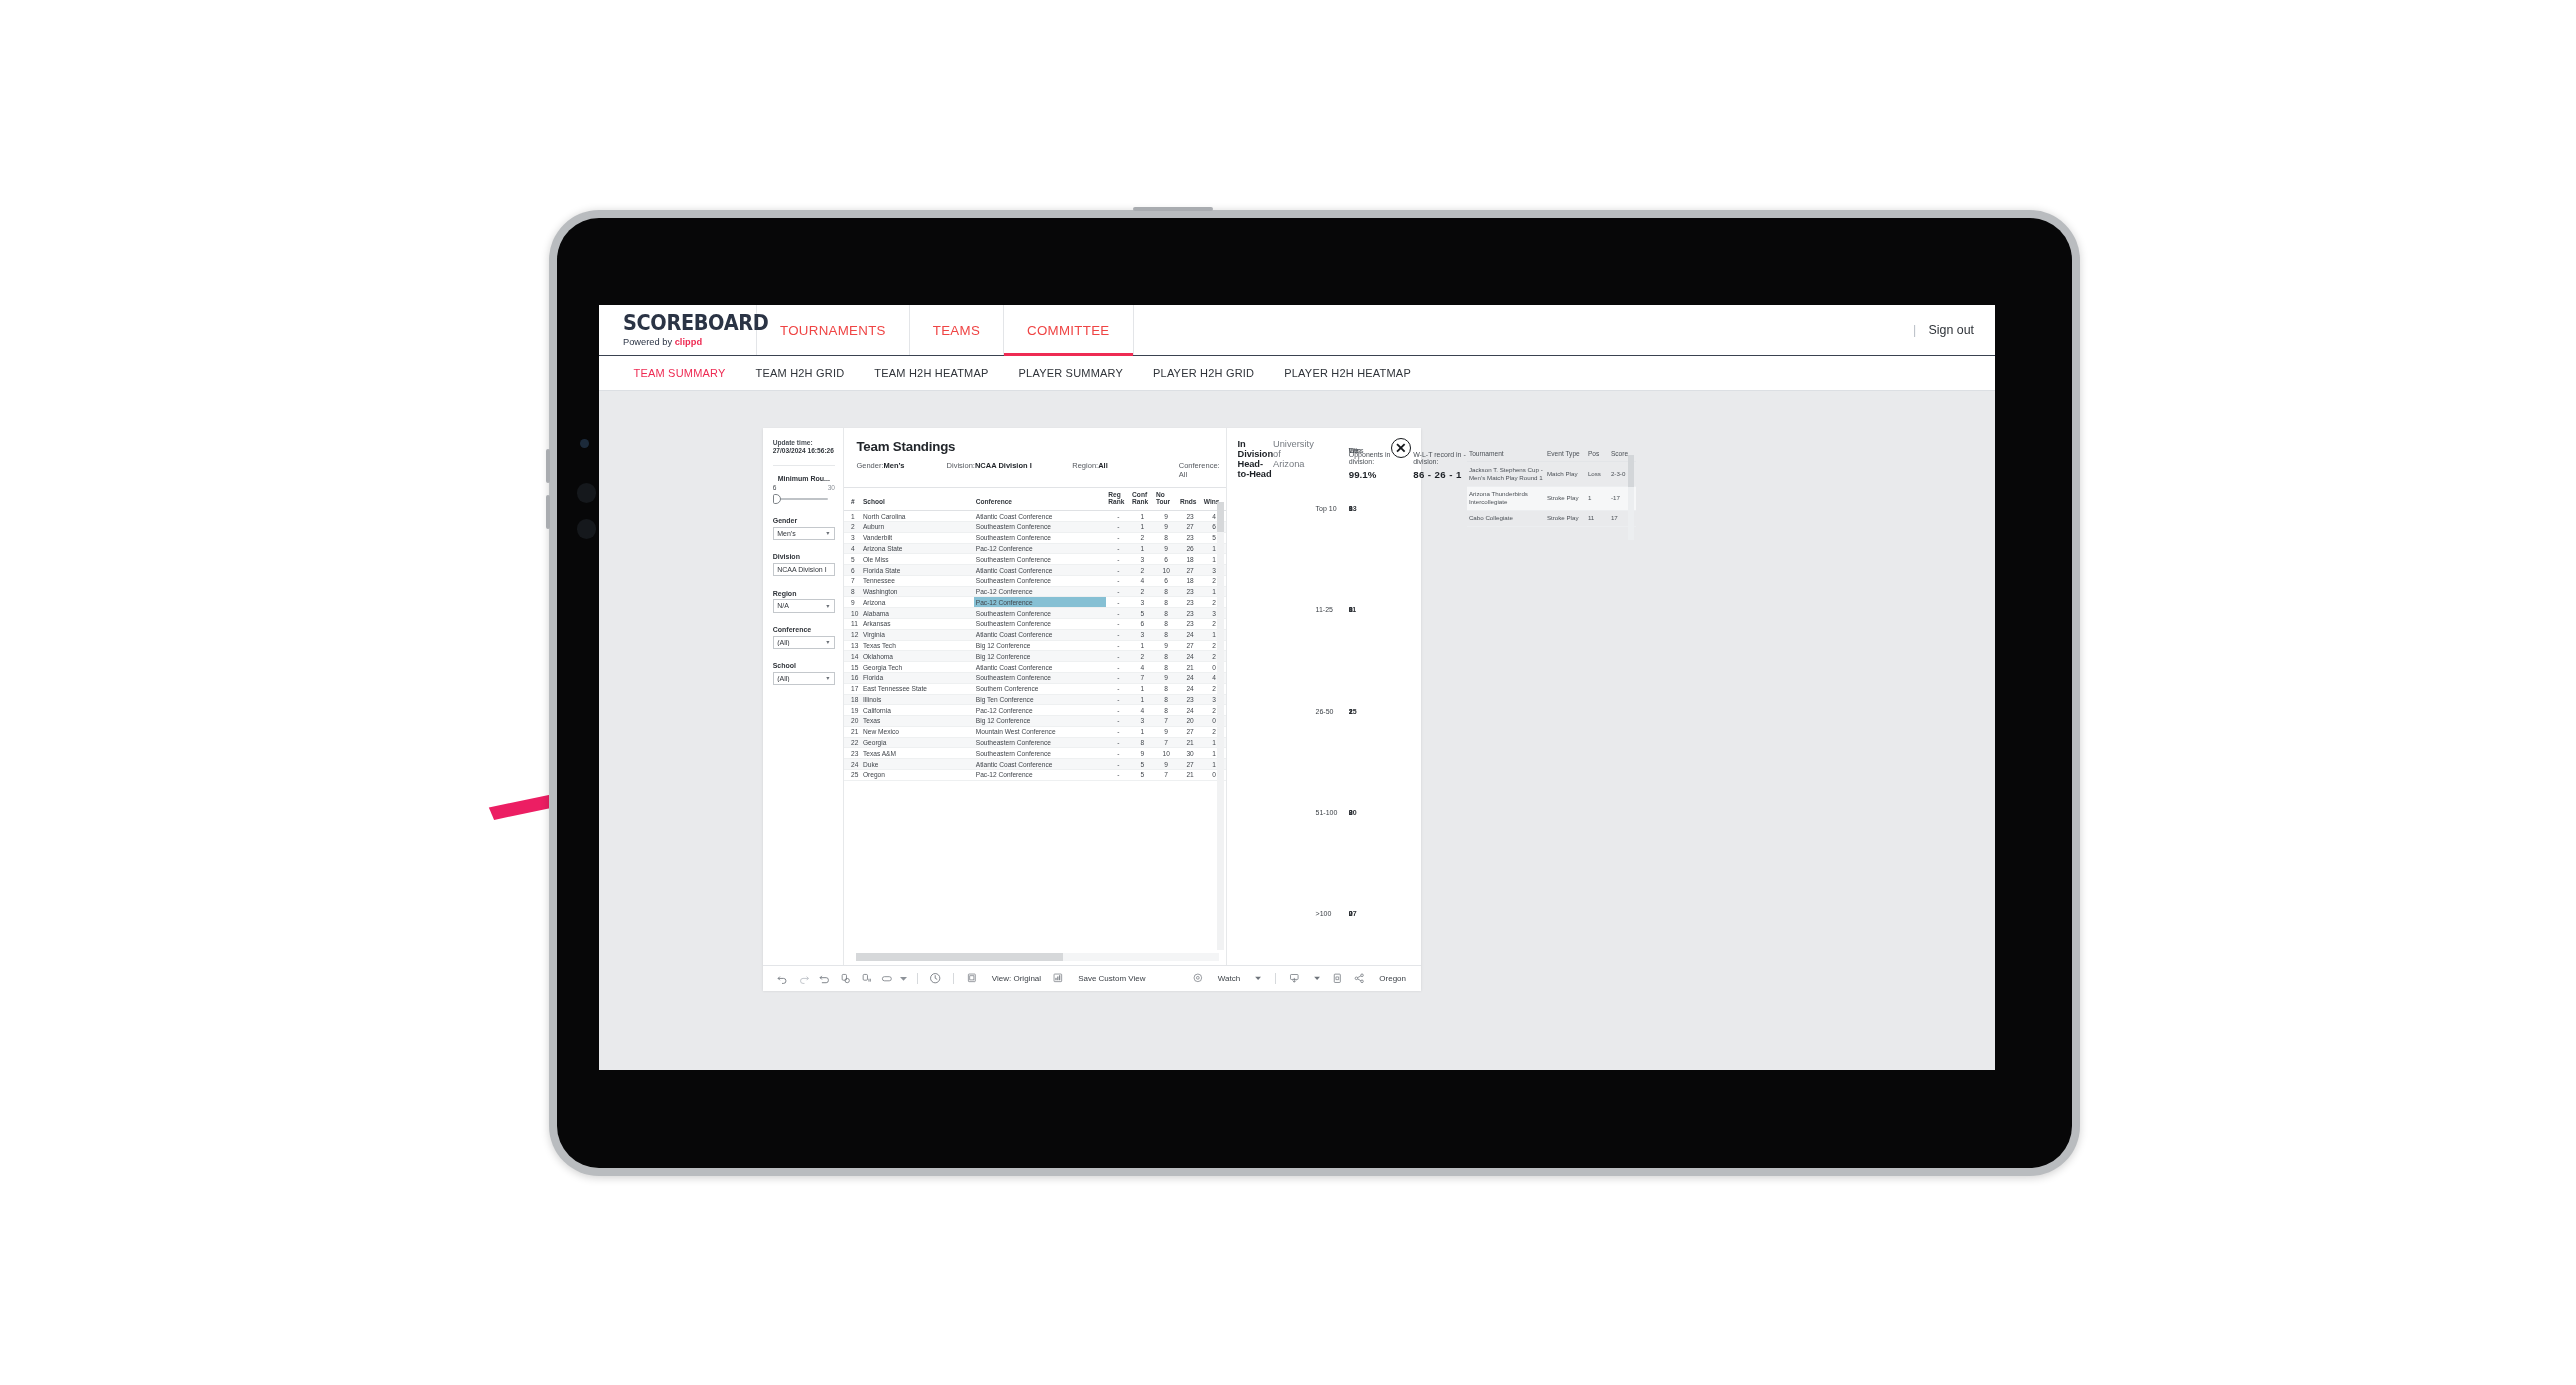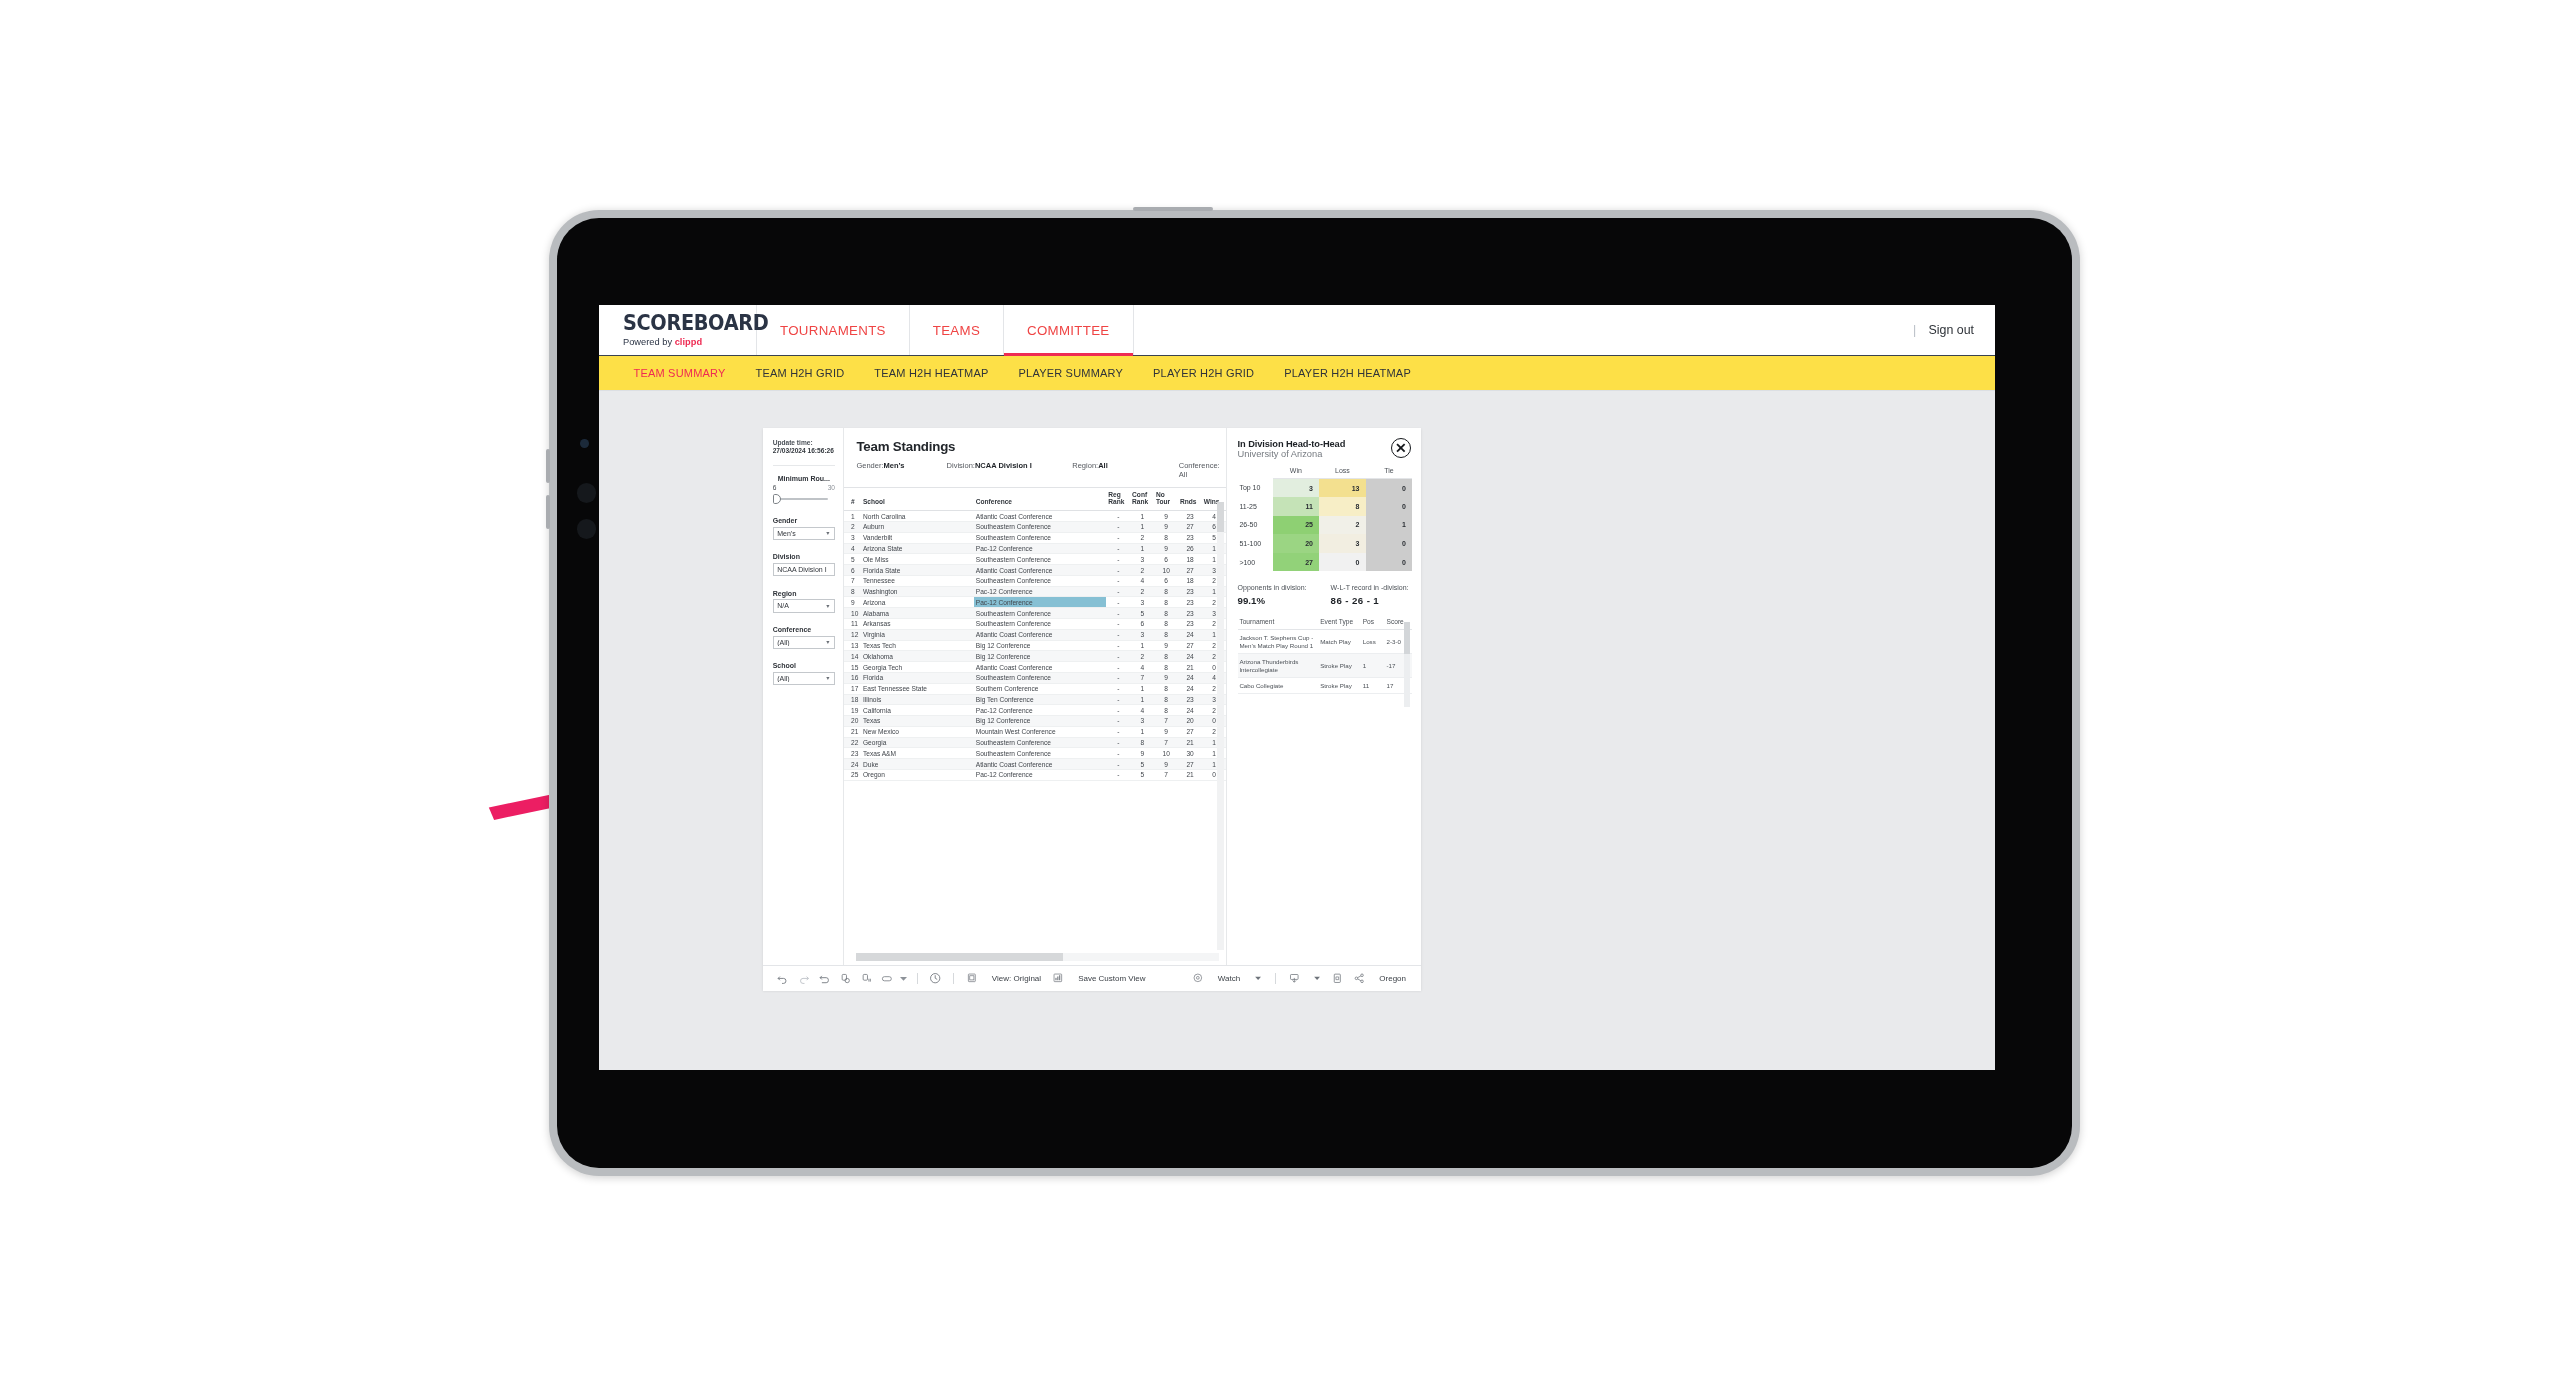--- a/index.html
+++ b/index.html
@@ -73,21 +73,21 @@
   .nav-top-item:first-child { border-left:none; }
   .nav-top-item.active::after{
     content:""; position:absolute; left:0; right:0; bottom:-0.9px; height:2.7px; background:#ee2b53;
   }
   .header-right { margin-left:auto; display:flex; align-items:center; padding-right:21px; gap:12.4px; }
   .header-sep { color:#b9bec6; font-size:12.4px; }
   .signout { font-size:12.4px; color:#2f3339; cursor:pointer; }
 
   
   .subnav {
-    height:35px; background:#fde047; display:flex; align-items:center;
+    height:35px; background:#ffffff; display:flex; align-items:center;
     padding-left:19.5px; gap:0; border-bottom:0.9px solid #dcdfe3;
   }
   .subnav-item { font-size:11px; color:#2f3339; letter-spacing:0.2px; padding:0 15px; cursor:pointer; }
   .subnav-item.active { color:#ee2b53; }
 
   
   .canvas { position:relative; height: calc(100% - 87px); background:#e9eaec; }
   .viz {
     position:absolute; left:164px; top:37px; width:658px; height:563px;
     background:#ffffff; box-shadow:0 0.9px 2.7px rgba(0,0,0,.10);
@@ -148,21 +148,21 @@
   .c-wn { width:19.5px; text-align:center; }
   td.hl { background:#86c0d4 !important; color:#1e2226; }
   .hscroll { height:8px; background:#f4f5f6; position:relative; margin:2.7px 7px 3.5px 12.4px; }
   .hscroll > i { position:absolute; left:0; top:0; height:8px; width:57%; background:#d6d8da; }
   .vscroll { position:absolute; right:1.8px; top:0; width:7px; background:#f1f2f3; }
   .vscroll > i { position:absolute; left:0; width:7px; background:#d6d8da; }
 
   
   .h2h {
     width:195px; border-left:0.9px solid #e6e8ea; background:#fff;
-    padding:10.6px 8.8px 0 10.6px; position:relative; display:flex; flex-direction:column;
+    padding:10.6px 8.8px 0 10.6px; position:relative; display:flex; flex-direction:row;
   }
   .h2h-title { font-size:9.3px; font-weight:bold; color:#1d2126; letter-spacing:-0.1px; }
   .h2h-sub { font-size:9.3px; color:#767b81; margin-top:0.9px; }
   .close-btn {
     position:absolute; right:9.7px; top:9.7px;
     width:20.4px; height:20.4px; border:1.9px solid #15181c; border-radius:50%;
     display:flex; align-items:center; justify-content:center; cursor:pointer;
   }
   .close-btn svg { display:block; }
   table.hm { width:100%; border-collapse:collapse; margin-top:8px; table-layout:fixed; }

